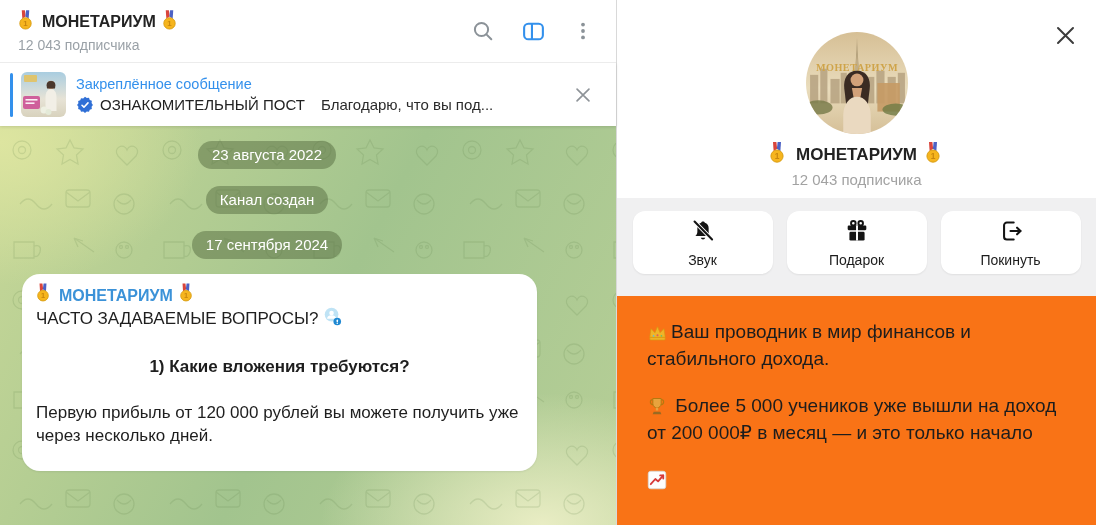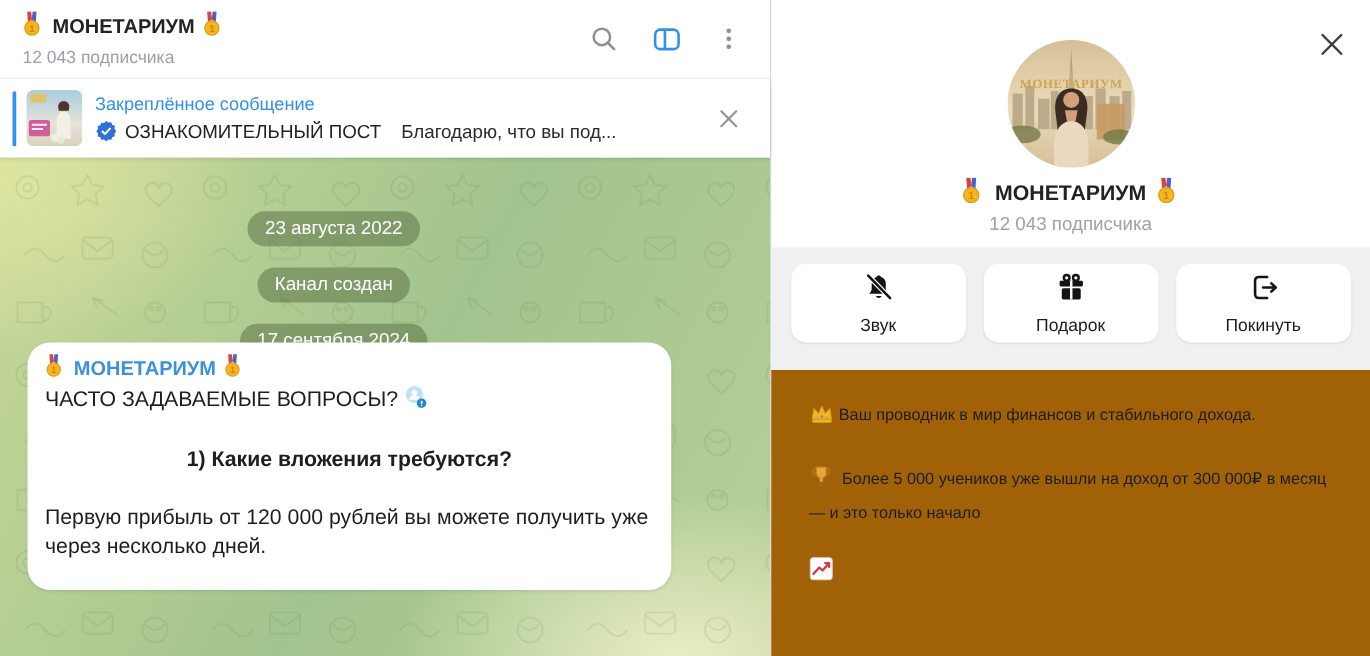--- a/index.html
+++ b/index.html
@@ -17,35 +17,35 @@
   .hdr-sub { font-size:14px; color:#9aa1a7; }
   .hdr-icons { display:flex; align-items:center; gap:24px; }
   .icon-btn { width:26px; height:26px; display:flex; align-items:center; justify-content:center; cursor:pointer; }
 
   .pinned-bar { height:63px; background:#fff; display:flex; align-items:center; padding:0 20px 0 10px;
                 box-shadow:0 1px 3px rgba(0,0,0,0.12); position:relative; z-index:2; cursor:pointer; }
   .pin-accent { width:3px; height:44px; border-radius:2px; background:#3390ec; flex:0 0 auto; }
   .pin-thumb { width:45px; height:45px; border-radius:6px; overflow:hidden; margin-left:8px; flex:0 0 auto; }
   .pin-texts { margin-left:10px; display:flex; flex-direction:column; gap:4px; overflow:hidden; flex:1 1 auto; }
   .pin-label { color:#3390ec; font-size:14.5px; font-weight:500; }
-  .pin-line2 { display:flex; align-items:flex-end; gap:6px; font-size:15px; color:#222; white-space:nowrap; overflow:hidden; }
+  .pin-line2 { display:flex; align-items:center; gap:6px; font-size:15px; color:#222; white-space:nowrap; overflow:hidden; }
   .pin-post-title { flex:0 0 auto; }
   .pin-preview { margin-left:10px; color:#2b2b2b; }
   .pin-close { margin-left:12px; flex:0 0 auto; }
 
   
   .chat { position:relative; flex:1 1 auto; overflow:hidden;
     background:
       radial-gradient(ellipse 60% 55% at 88% 100%, #e9edc4 0%, rgba(233,237,196,0) 60%),
       radial-gradient(ellipse 55% 60% at 0% 4%, #dde5a0 0%, rgba(221,229,160,0) 60%),
       linear-gradient(118deg, #c8d898 0%, #a2c48e 52%, #b7cf97 100%);
   }
   .doodles { position:absolute; inset:0; width:100%; height:100%; }
 
-  .date-pills { position:absolute; top:15px; left:0; right:82px; display:flex; flex-direction:column; align-items:center; gap:17px;margin-top:28px; }
+  .date-pills { position:absolute; top:15px; left:0; right:82px; display:flex; flex-direction:column; align-items:center; gap:17px; }
   .pill { background:rgba(86,108,64,0.5); color:#fff; font-size:15px; font-weight:500;
           padding:5px 14px; border-radius:15px; line-height:18px; white-space:nowrap; }
 
   .bubble { position:absolute; left:22px; top:148px; width:515px; background:#fff; border-radius:18px;
             padding:9px 14px 24px 14px; font-size:17px; line-height:23px; color:#1e1e1e;
             box-shadow:0 1px 2px rgba(16,35,47,0.08); }
   .msg-name { display:flex; align-items:center; gap:6px; font-size:16px; font-weight:700; color:#3b92d8; line-height:21px; cursor:pointer; }
   .msg-line1 { display:flex; align-items:flex-start; gap:4px; }
   .msg-para { margin-top:23px; }
   .msg-q { font-weight:700;text-align:center; }
@@ -59,22 +59,22 @@
   .profile-title { position:absolute; top:142px; left:0; right:0; display:flex; justify-content:center;
                    align-items:center; gap:8px; font-size:17px; font-weight:700; color:#222; }
   .profile-sub { position:absolute; top:171px; left:0; right:0; text-align:center; font-size:15px; color:#a2a2a2; }
 
   .btn-band { position:absolute; top:198px; left:0; right:0; height:98px; background:#f0f0f1; }
   .btn-row { position:absolute; top:13px; left:0; right:0; display:flex; justify-content:center; gap:14px; }
   .p-btn { width:140px; height:63px; background:#fff; border-radius:12px; box-shadow:0 1px 2px rgba(0,0,0,0.07);
            display:flex; flex-direction:column; align-items:center; justify-content:center; gap:4px; cursor:pointer; }
   .p-btn-label { font-size:14px; color:#1c1c1c; }
 
-  .descr { position:absolute; top:296px; left:0; right:0; bottom:0; background:#a16207; padding:24px 26px 0 30px;
-           font-size:13px; line-height:23px; color:#1d1d1d; }
+  .descr { position:absolute; top:296px; left:0; right:0; bottom:0; background:#f97316; padding:24px 26px 0 30px;
+           font-size:19px; line-height:23px; color:#1d1d1d; }
   .descr p { margin-bottom:24px; }
   .emj { display:inline-block; vertical-align:-4px; margin-right:3px; }
 </style>
 </head>
 <body>
 
 <div class="app">
 
   <div class="left">
 
@@ -355,21 +355,21 @@
       </p>
       <p>
         <span class="emj">
           <svg width="20" height="20" viewBox="0 0 24 24">
               <path d="M7 3 h10 v6.2 a5 5 0 0 1 -10 0 z" fill="#e8a33d" stroke="#b5790f" stroke-width="1.2"></path>
               <path d="M7 4.2 C3 4.2 3 10 7.2 10.4" fill="none" stroke="#b5790f" stroke-width="1.4"></path>
               <path d="M17 4.2 C21 4.2 21 10 16.8 10.4" fill="none" stroke="#b5790f" stroke-width="1.4"></path>
               <rect x="10.6" y="13.8" width="2.8" height="3.6" fill="#e8a33d"></rect>
               <path d="M8 18.8 h8 l1.2 3 H6.8 z" fill="#9a6a22"></path>
             </svg>
-        </span> <span>Более 5 000 учеников уже вышли на доход от 300 000₽ в месяц — и это только начало</span>
+        </span> <span>Более 5 000 учеников уже вышли на доход от 200 000₽ в месяц — и это только начало</span>
       </p>
       <p>
         <span class="emj">
           <svg width="20" height="20" viewBox="0 0 24 24">
               <rect x="1.5" y="1.5" width="21" height="21" rx="3" fill="#fdfdfd" stroke="#d8d8d8" stroke-width="1"></rect>
               <path d="M4.5 17 L10 10.8 L13.3 13.6 L19.5 6.5" fill="none" stroke="#d63a3a" stroke-width="2.2" stroke-linecap="round" stroke-linejoin="round"></path>
               <path d="M15.8 6.5 h3.7 v3.7" fill="none" stroke="#d63a3a" stroke-width="2.2" stroke-linecap="round" stroke-linejoin="round"></path>
             </svg>
         </span> 
       </p>

